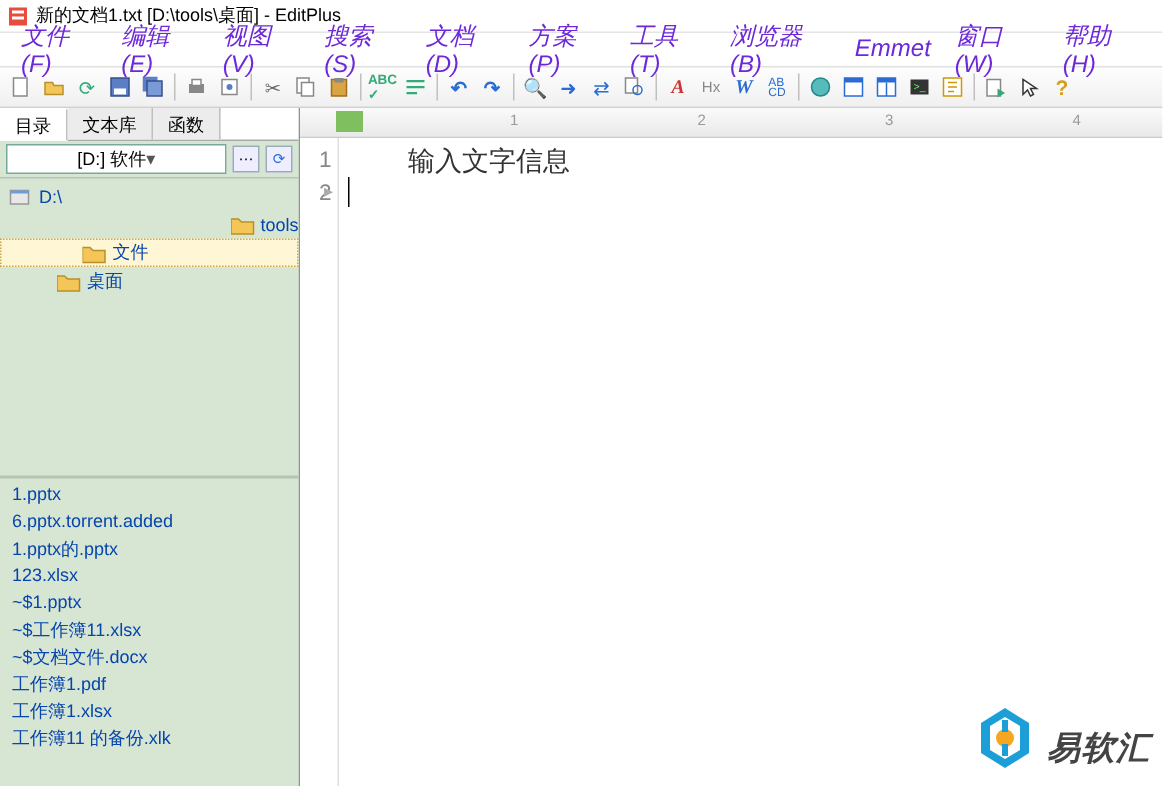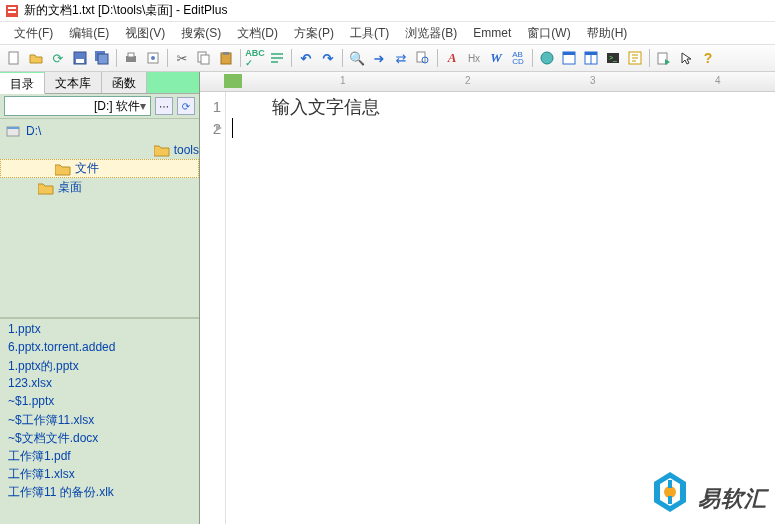--- a/index.html
+++ b/index.html
@@ -5,39 +5,39 @@
 * { margin:0; padding:0; box-sizing:border-box; font-family:"Microsoft YaHei","SimSun",sans-serif; }
 body { width:775px; height:524px; background:#fff; overflow:hidden; position:relative; font-size:12px; }
 
 
 .title-bar { height:22px; background:#fff; display:flex; align-items:center; padding:0 4px; border-bottom:1px solid #e5e5e5; }
 .title-bar .app-icon { width:16px; height:16px; margin-right:4px; }
 .title-bar .title-text { font-size:12px; color:#000000; }
 
 
 .menu-bar { height:22px; display:flex; align-items:center; padding:0 6px; gap:0; background:#fff; }
-.menu-bar span { padding:2px 8px; font-size:12px; color:#404040; cursor:default; }
+.menu-bar span { padding:2px 8px; font-size:16px; color:#6d28d9; cursor:default;font-style:italic; }
 
 
 .toolbar { height:28px; background:linear-gradient(#fdfdfd,#f0f0f0); border-top:1px solid #e0e0e0; border-bottom:1px solid #d0d0d0; display:flex; align-items:center; padding:0 4px; gap:2px; }
 .tb-btn { width:20px; height:20px; display:flex; align-items:center; justify-content:center; cursor:pointer; border:1px solid transparent; font-size:13px; }
 .tb-sep { width:1px; height:18px; background:#c0c0c0; margin:0 2px; }
 
 
 .main { display:flex; height:452px; }
 .sidebar { width:200px; background:#d7e5d3; border-right:1px solid #8a9a85; display:flex; flex-direction:column; }
 
 
-.side-tabs { height:22px; display:flex; background:#86efac; border-bottom:1px solid #aaa; }
+.side-tabs { height:22px; display:flex; background:#ffffff; border-bottom:1px solid #aaa; }
 .side-tab { flex:0 0 auto; padding:3px 10px; font-size:12px; border-right:1px solid #c0c0c0; background:#ececec; cursor:pointer; }
 .side-tab.active { background:#fff; border-bottom:1px solid #fff; position:relative; top:1px; }
 
 
 .drive-row { height:24px; display:flex; align-items:center; padding:2px 4px; background:#d7e5d3; gap:4px; }
-.drive-sel { flex:1; height:20px; border:1px solid #7a9; background:#fff; font-size:12px; padding:0 4px; display:flex; align-items:center; justify-content:flex-end; }
+.drive-sel { flex:1; height:20px; border:1px solid #7a9; background:#fff; font-size:12px; padding:0 4px; display:flex; align-items:center; justify-content:center; }
 .mini-btn { width:18px; height:18px; border:1px solid #9ab; background:#eef; display:flex; align-items:center; justify-content:center; font-size:10px; cursor:pointer; }
 
 
 .folder-tree { background:#d7e5d3; border-top:1px solid #b5c6af; border-bottom:1px solid #b5c6af; padding:2px 0; height:200px; overflow:auto; }
 .tree-item { height:19px; display:flex; align-items:center; padding-left:6px; font-size:12px; color:#0645ad; cursor:pointer; }
 .tree-item .fold-ico { width:16px; height:14px; margin-right:4px; }
 .tree-item.sel { background:#fff6d5; border:1px dotted #caa84a; }
 .indent1 { padding-left:22px;justify-content:flex-end; }
 .indent2 { padding-left:38px; }
 .indent3 { padding-left:54px; }

